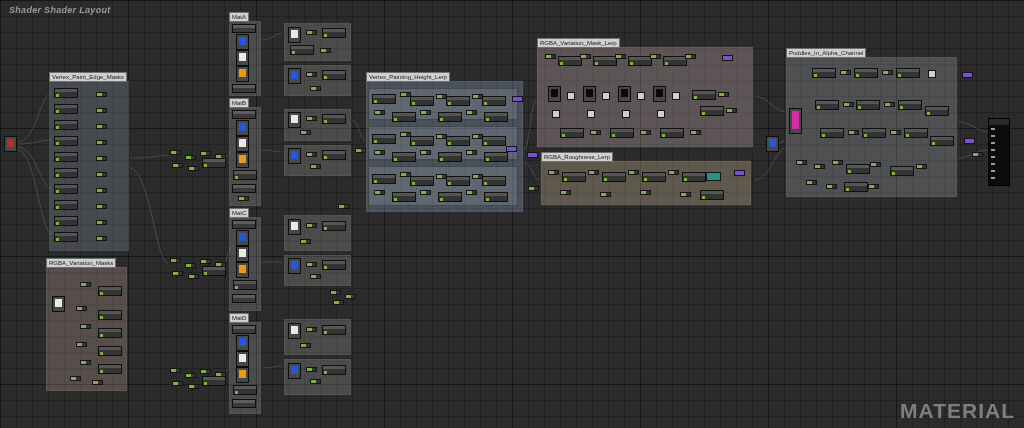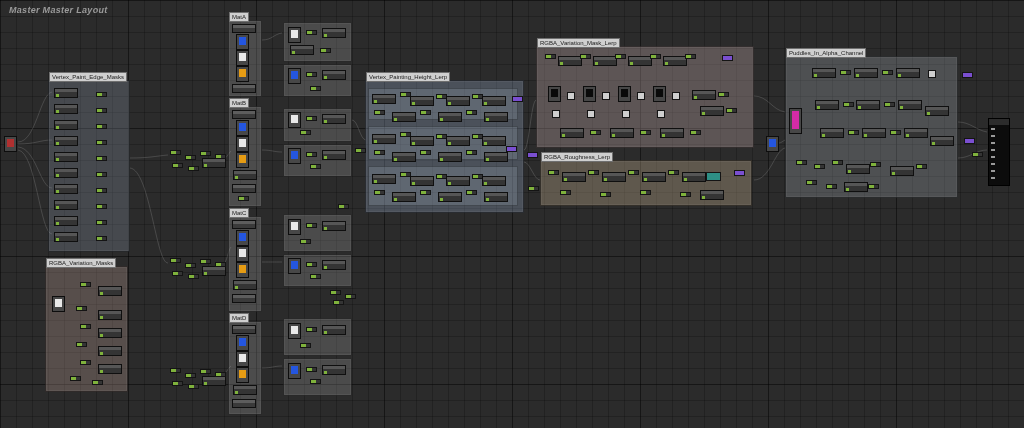--- a/index.html
+++ b/index.html
@@ -54,21 +54,21 @@
   .teal{width:15px;height:9px;background:#2e8f85;border:1px solid #141414;}
   .out{width:22px;height:68px;background:#0c0c0c;border:1px solid #000;}
   .out::before{content:'';position:absolute;top:0;left:0;right:0;height:6px;background:#2c2c2c;}
   .out::after{content:'';position:absolute;left:2px;top:9px;width:4px;bottom:4px;
      background:repeating-linear-gradient(#9a9a9a 0 2px,transparent 2px 7px);}
 </style>
 </head>
 <body>
 
 <div class="canvas">
-  <div class="title">Master Master Layout</div>
+  <div class="title">Shader Shader Layout</div>
 
   <svg class="wires">
     <path d="M18,142 C36,142 40,94 52,92"></path>
     <path d="M18,144 C36,144 40,140 52,140"></path>
     <path d="M18,147 C36,148 40,188 52,188"></path>
     <path d="M18,150 C36,152 40,234 52,234"></path>
     <path d="M130,158 C150,158 156,156 168,155"></path>
     <path d="M130,168 C150,170 156,264 168,263"></path>
     <path d="M220,160 C226,160 228,154 231,151"></path>
     <path d="M220,268 C226,268 228,250 231,247"></path>
@@ -368,13 +368,14 @@
       <div class="n g" style="left: 806px; top: 180px;"></div>
       <div class="n g" style="left: 826px; top: 184px;"></div>
       <div class="n gd" style="left: 844px; top: 182px;"></div>
       <div class="n g" style="left: 868px; top: 184px;"></div>
       <div class="n purple" style="left: 962px; top: 72px;"></div>
       <div class="n purple" style="left: 964px; top: 138px;"></div>
       <div class="n g" style="left: 972px; top: 152px;"></div>
       <div class="n out" style="left: 988px; top: 118px;"></div>
     </div>
 
+  <div class="watermark">MATERIAL</div>
 </div>
 
 </body></html>

